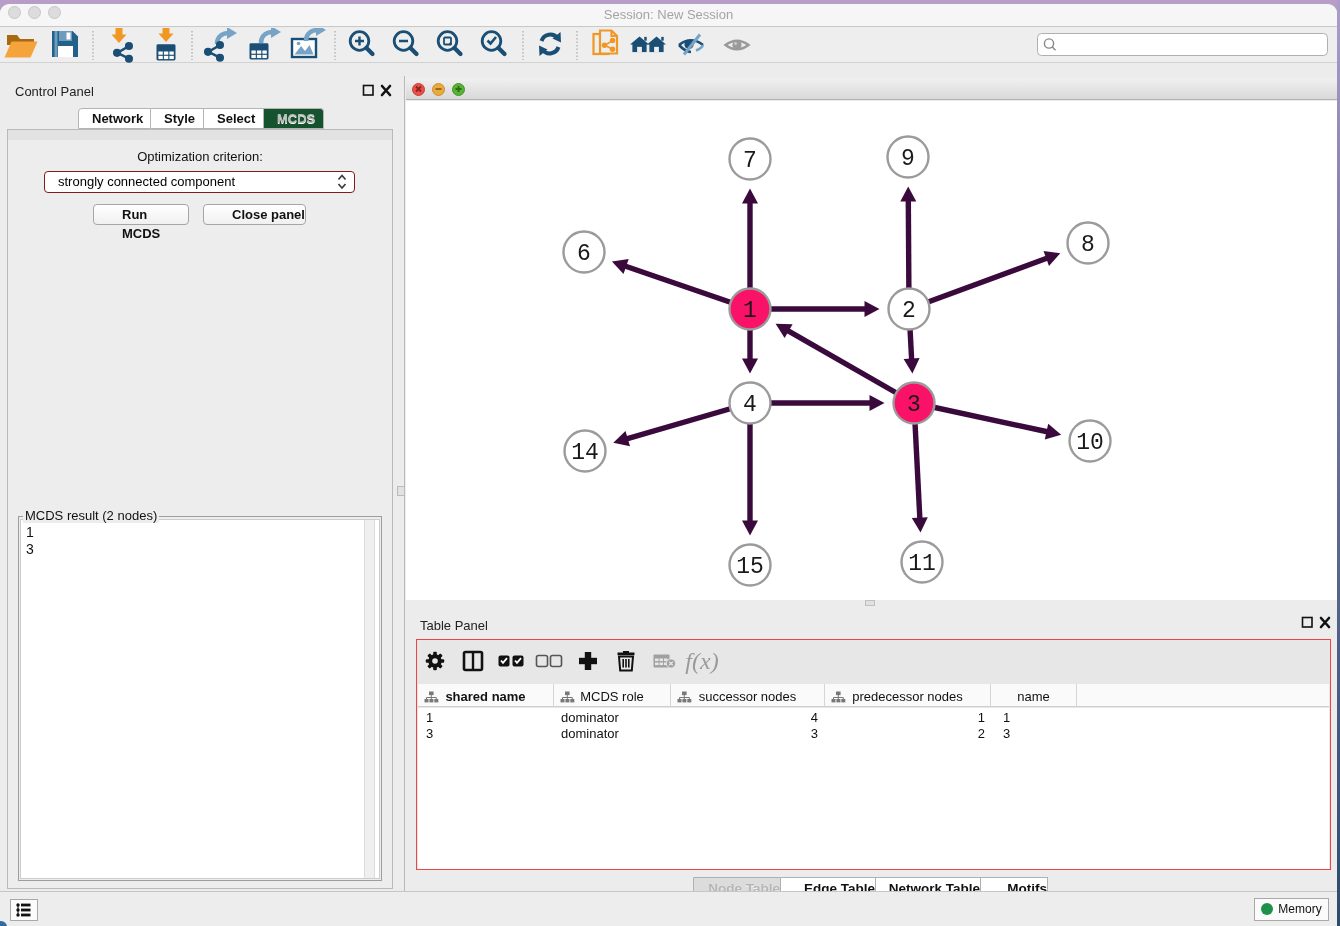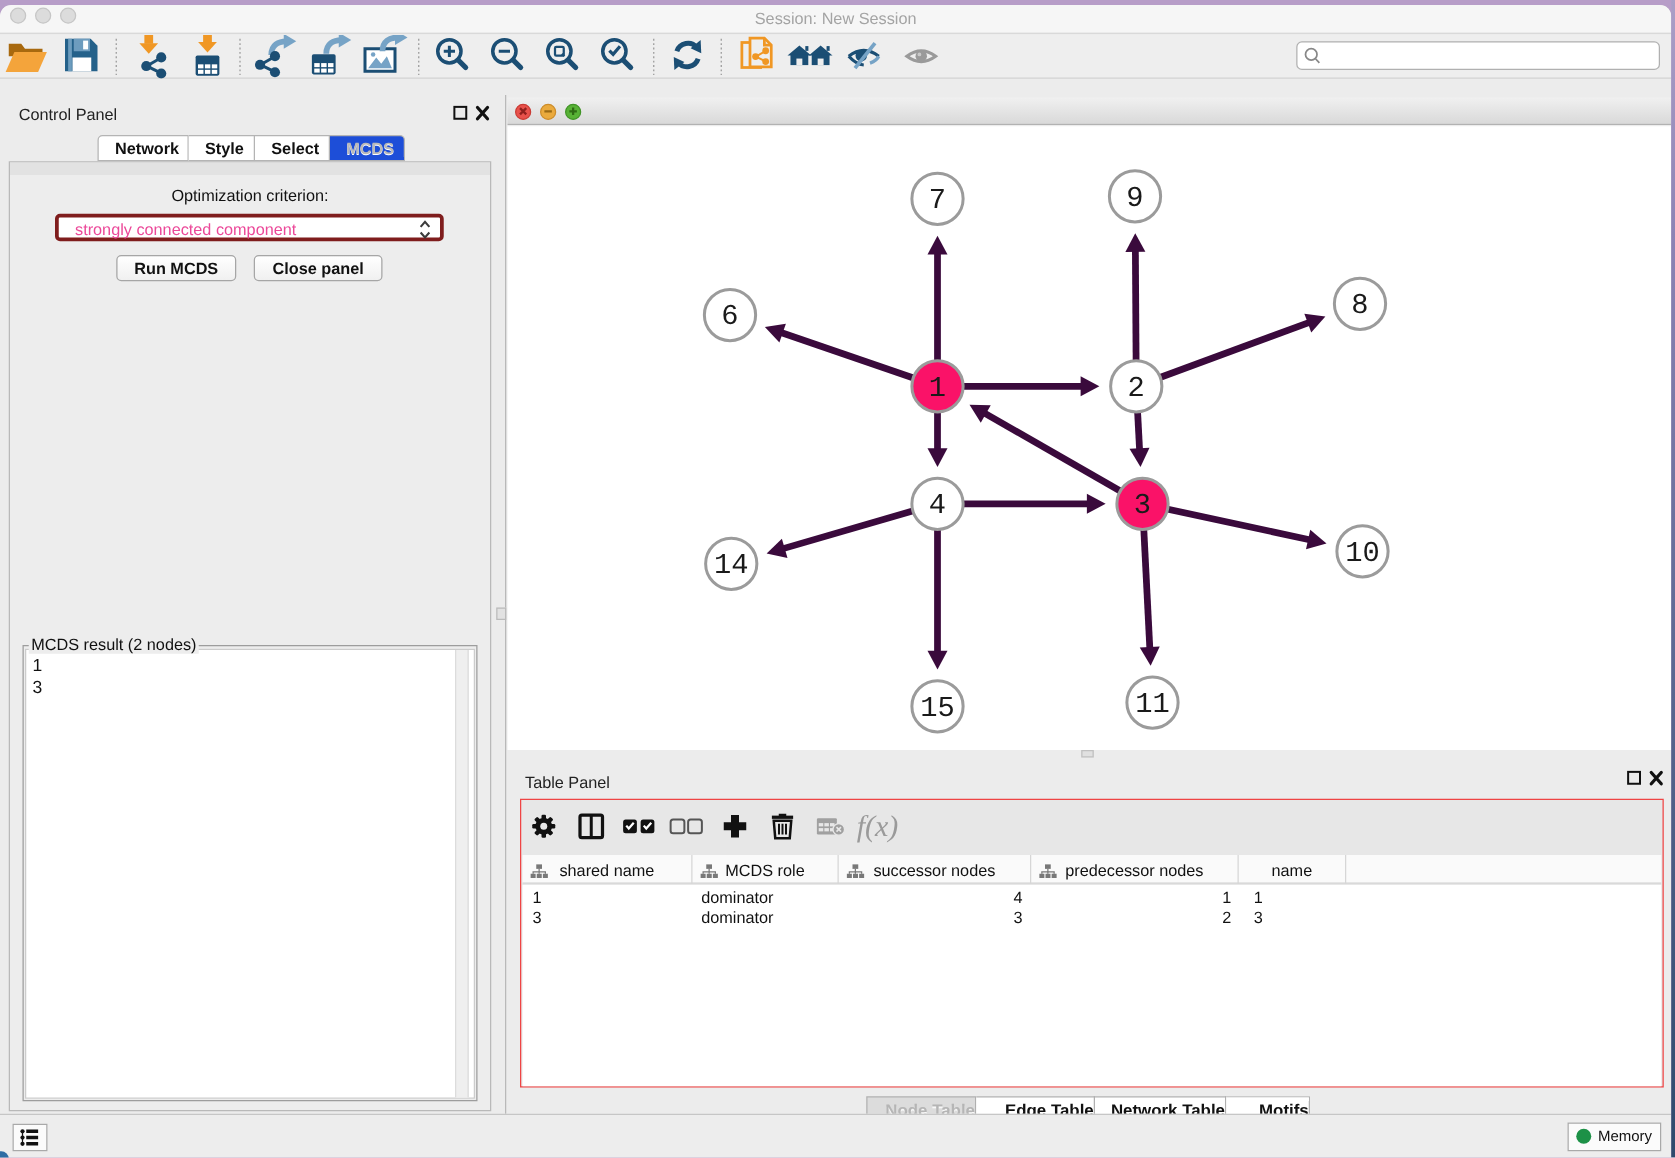--- a/index.html
+++ b/index.html
@@ -12,25 +12,25 @@
 #titletext { position:absolute; top:3px; left:0; width:1337px; text-align:center; font-size:13px; color:#a4a4a4; }
 #toolbar { position:absolute; left:0; top:24px; width:1337px; height:35px; background:#eeeeee; border-bottom:1px solid #d2d2d2; }
 #content { position:absolute; left:0; top:72px; width:1146px; height:827px; background:#ececec; }
 
 #cp-title { position:absolute; left:15px; top:8px; font-size:13px; color:#222; }
 .winbtns { position:absolute; top:7px; }
 .tab { box-sizing:border-box; }
 .tabrow { position:absolute; display:flex; }
 .tab { height:21px; line-height:20px; padding:0 13px; background:#fff; border:1px solid #b4b4b4; border-left:none; font-size:13px; font-weight:bold; color:#111; text-align:center; }
 .tab.first { border-left:1px solid #b4b4b4; border-radius:4px 0 0 0; }
-.tab.sel { background:#1d4ed8; color:#b9b9b9; text-shadow:0 1px 0 #fff; border-radius:0 4px 0 0; }
+.tab.sel { background:#14532d; color:#b9b9b9; text-shadow:0 1px 0 #fff; border-radius:0 4px 0 0; }
 #cp-panel { position:absolute; left:7px; top:53px; width:386px; height:760px; background:#ededed; border:1px solid #b9b9b9; }
 #opt-label { position:absolute; left:0; top:73px; width:400px; text-align:center; font-size:13px; color:#111; }
-#opt-select { position:absolute; left:44px; top:95px; width:311px; height:22px; background:#fff; border:3px solid #7f1d1d; border-radius:4px; font-size:13px; color:#ec4899; line-height:20px; padding-left:13px; }
-.btn { position:absolute; height:21px; background:linear-gradient(#ffffff,#f0f0f0); border:1px solid #a6a6a6; border-radius:4px; font-size:13px; font-weight:bold; color:#111; text-align:center; line-height:19px; }
+#opt-select { position:absolute; left:44px; top:95px; width:311px; height:22px; background:#fff; border:1px solid #7f1d1d; border-radius:4px; font-size:13px; color:#000000; line-height:20px; padding-left:13px; }
+.btn { position:absolute; height:21px; background:linear-gradient(#ffffff,#f0f0f0); border:1px solid #a6a6a6; border-radius:4px; font-size:13px; font-weight:bold; color:#111; line-height:19px;padding-left:28px; }
 #fieldset { position:absolute; left:18px; top:440px; width:364px; height:365px; border:1px solid #9d9d9d; }
 #fs-label { position:absolute; z-index:2; left:4px; top:-9px; background:#ededed; padding:0 2px; font-size:13px; color:#111; }
 #fs-white { position:absolute; left:1px; top:2px; width:360px; height:360px; background:#fff; border:1px solid #ccc; }
 #fs-scroll { position:absolute; right:4px; top:0px; width:11px; height:358px; background:#efefef; border-left:1px solid #dcdcdc; border-right:1px solid #dcdcdc; }
 
 #vsplit { position:absolute; left:404px; top:0; width:1px; height:827px; background:#b9b9b9; }
 #vhandle { position:absolute; left:397px; top:410px; width:8px; height:10px; background:#e2e2e2; border:1px solid #bbb; }
 
 #net { position:absolute; left:406px; top:2px; width:931px; height:526px; }
 #net-tb { position:absolute; left:0; top:0; width:931px; height:22px; background:linear-gradient(#f0f0f0,#d9d9d9); border-bottom:1px solid #b2b2b2; }
@@ -383,21 +383,21 @@
                 <rect x="-9" y="1.5" width="3.6" height="2.6" fill="#e7e7e7"></rect>
                 <rect x="-4.5" y="1.5" width="3.6" height="2.6" fill="#e7e7e7"></rect>
                 <rect x="0" y="1.5" width="3.6" height="2.6" fill="#e7e7e7"></rect>
                 <circle cx="7" cy="2.5" r="4.6" fill="#a0a0a0" stroke="#e7e7e7" stroke-width="1"></circle>
                 <path d="M5.2,0.7 L8.8,4.3 M8.8,0.7 L5.2,4.3" stroke="#e7e7e7" stroke-width="1.3"></path>
               </g>
               <text x="285" y="29" text-anchor="middle" font-family="Liberation Serif, serif" font-style="italic" font-size="24" fill="#9a9a9a">f(x)</text>
             </svg>
           </div>
         <div id="thead">
-            <div class="th" style="left:0px;width:136px;">shared name</div>
+            <div class="th" style="left:0px;width:136px;font-weight:bold;">shared name</div>
             <div class="th" style="left:136px;width:117px;">MCDS role</div>
             <div class="th" style="left:253px;width:154px;">successor nodes</div>
             <div class="th" style="left:407px;width:166px;">predecessor nodes</div>
             <div class="th" style="left:573px;width:86px;">name</div>
             <svg width="911" height="23" viewBox="0 0 911 23" style="position:absolute;left:0;top:0">
               <g transform="translate(13,13)" fill="#787878">
                 <rect x="-2" y="-5.5" width="4.6" height="3.6"></rect>
                 <rect x="-6.5" y="2" width="4" height="3.4"></rect>
                 <rect x="-1.6" y="2" width="4" height="3.4"></rect>
                 <rect x="3.3" y="2" width="4" height="3.4"></rect>

